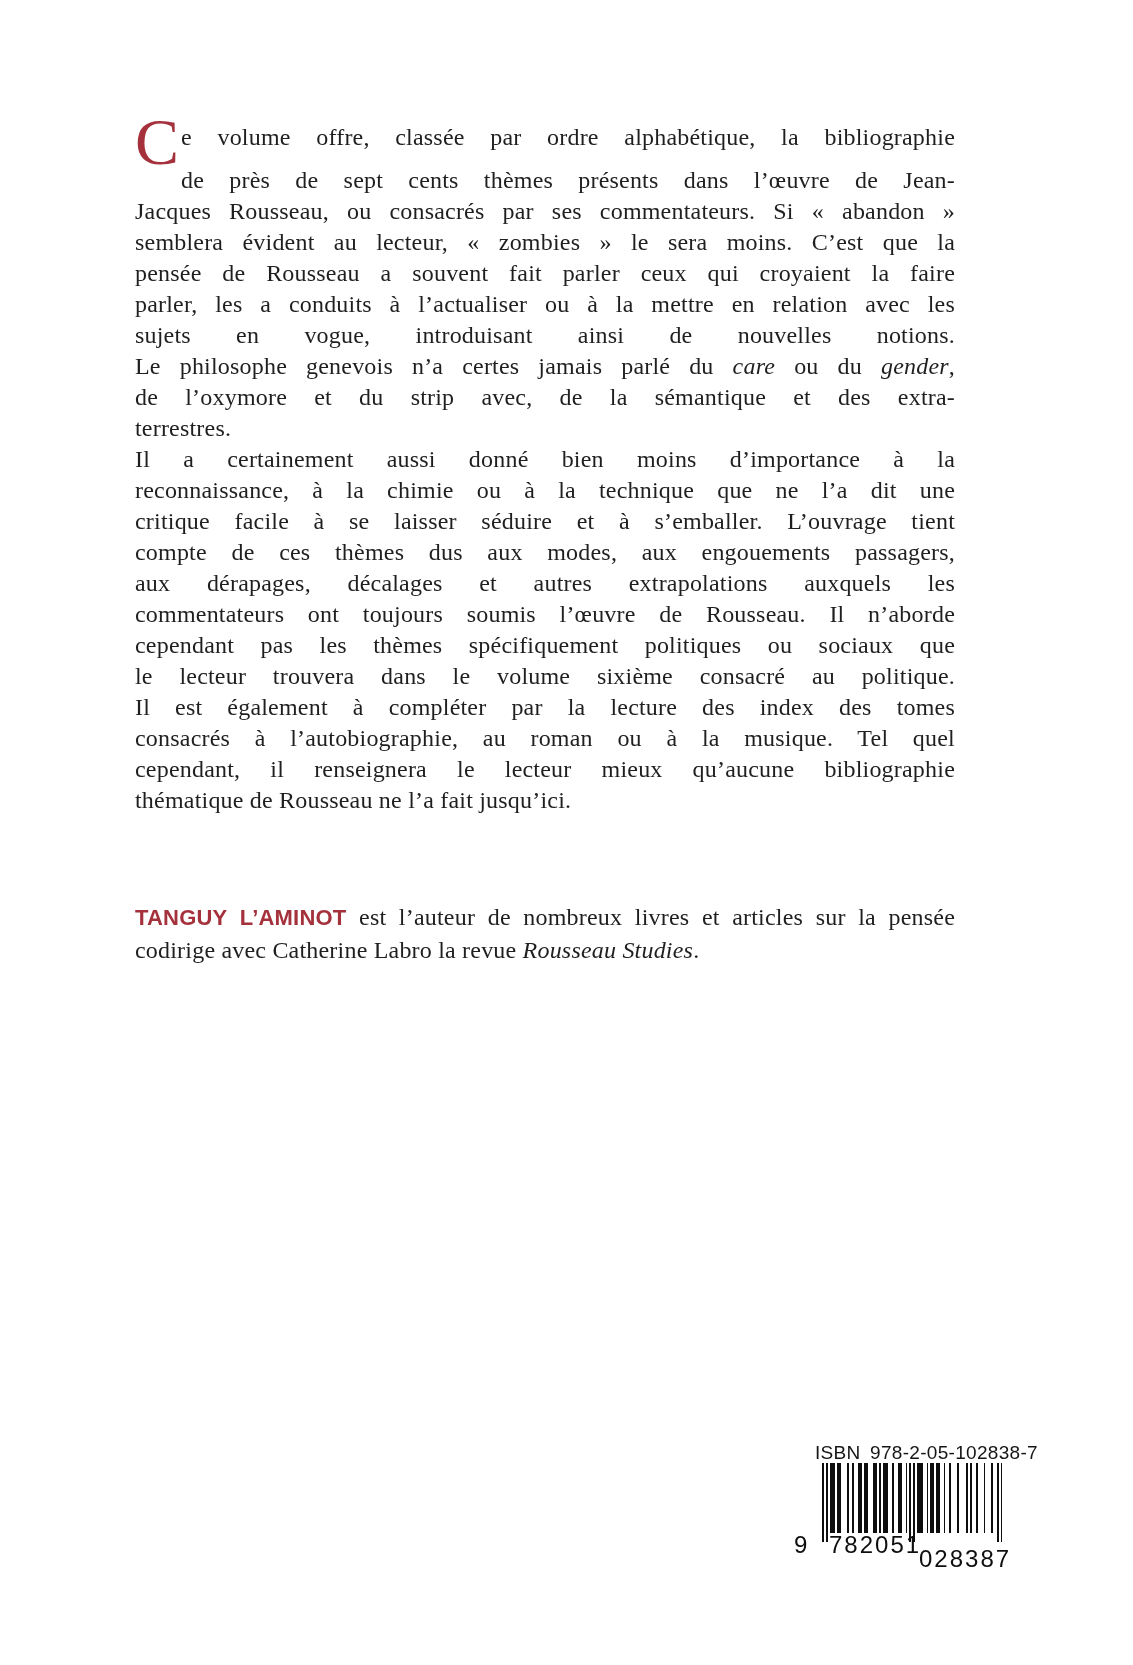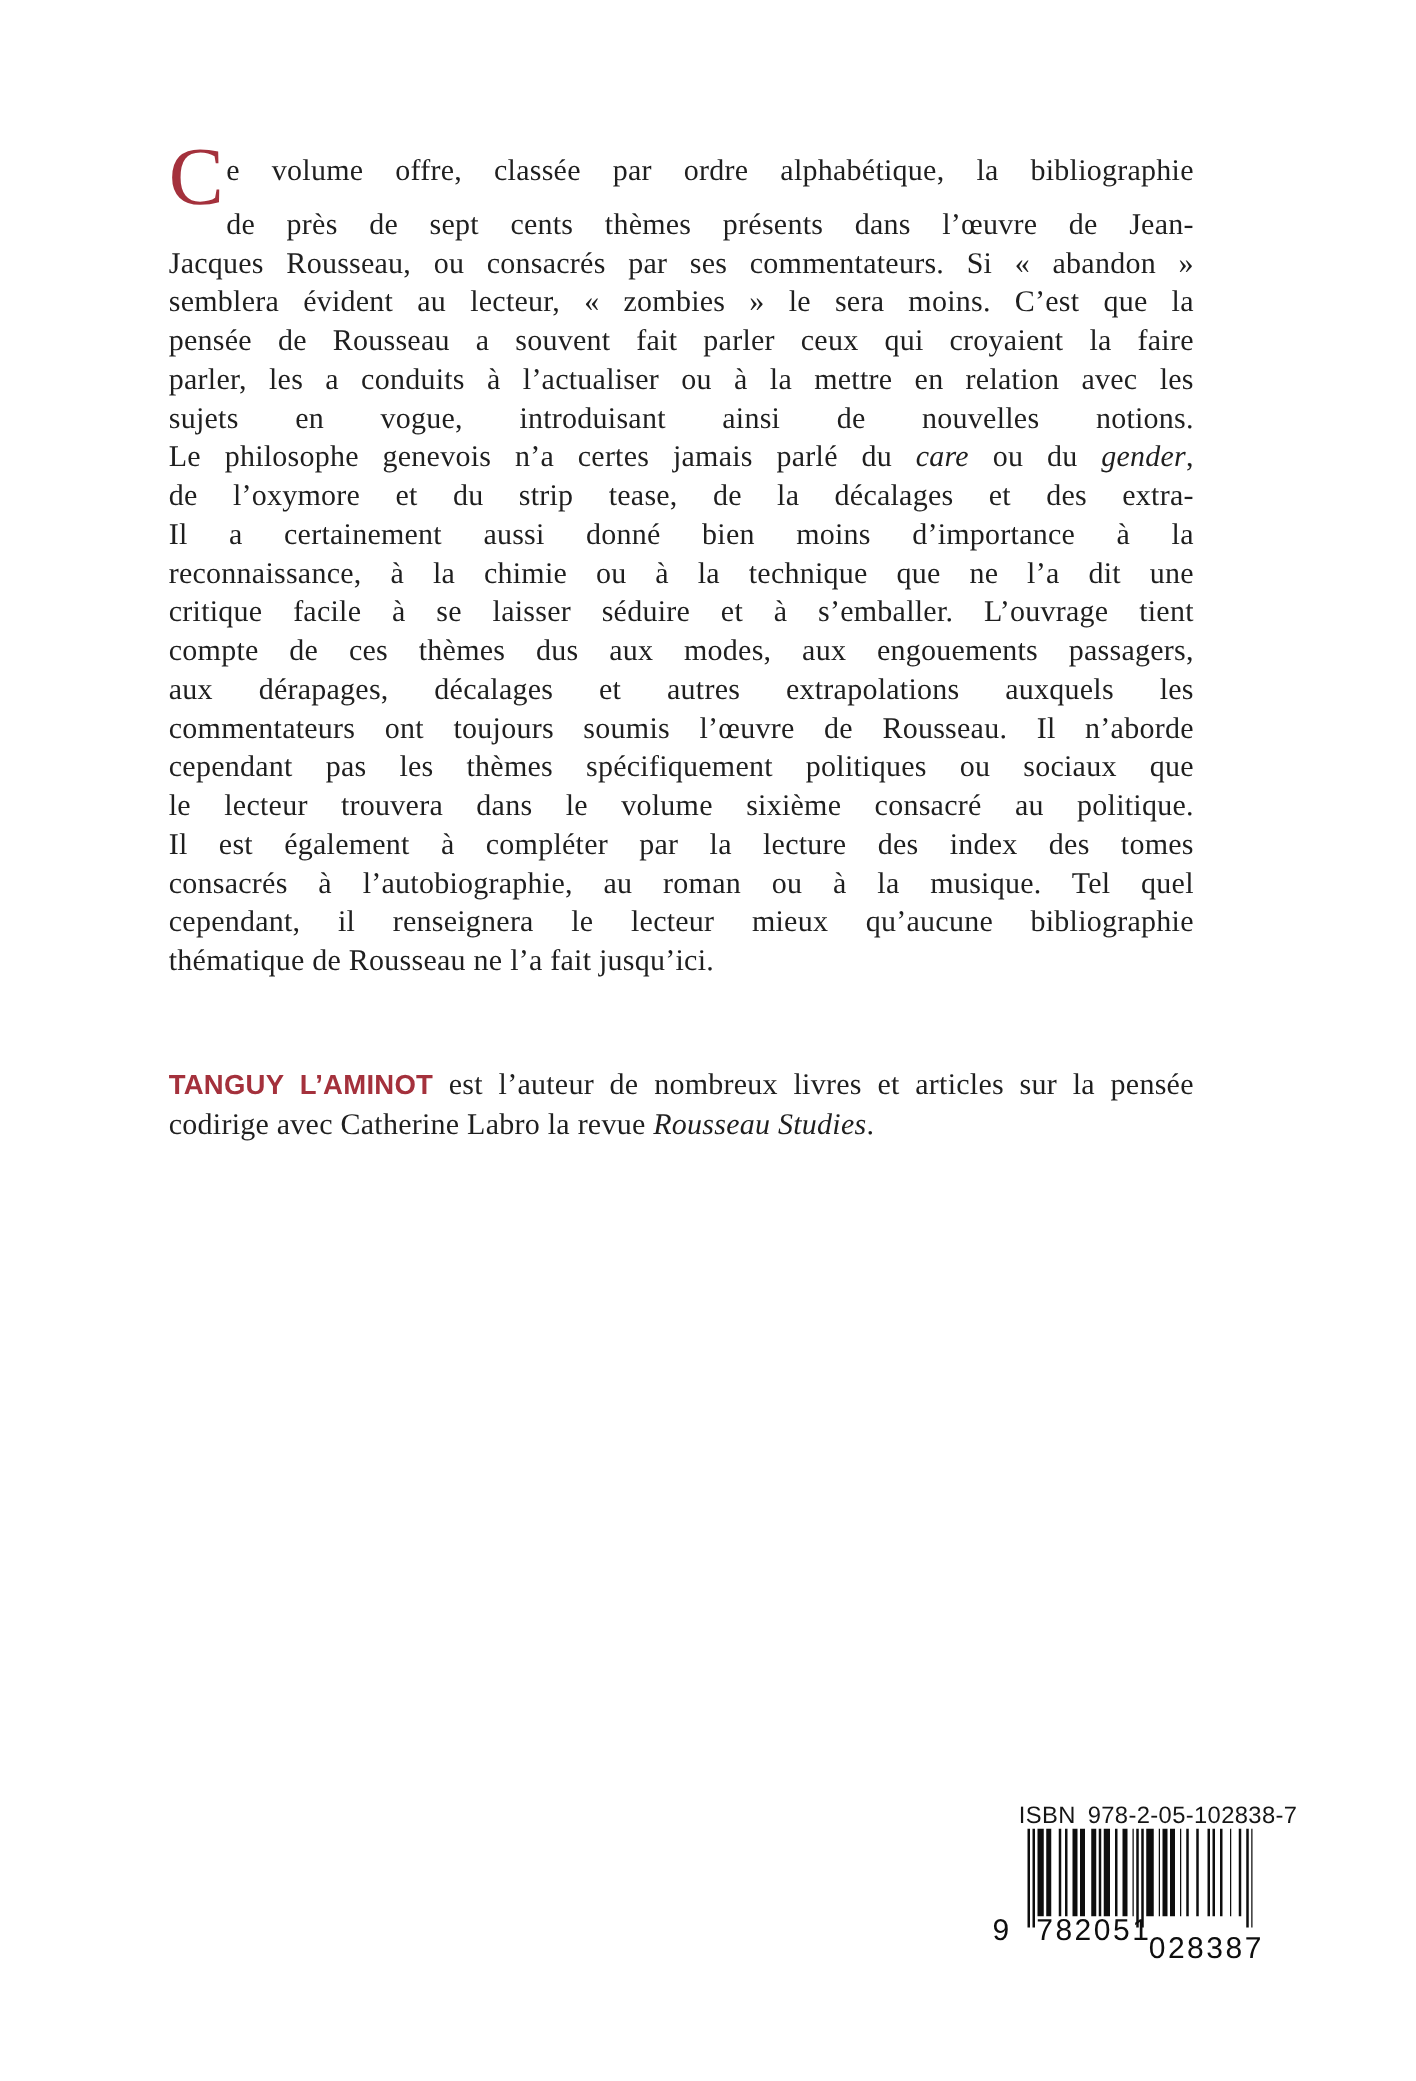--- a/index.html
+++ b/index.html
@@ -22,21 +22,21 @@
   .line.lastline { text-align-last:left; }
   .line.indent { padding-left:46px;margin-top:12px; }
   .line i { font-style:italic; }
   .dropcap {
     position:absolute; left:0px; top:3px; z-index:2;
     font-size:66px; line-height:58px; color:var(--accent);
     font-family:"Liberation Serif", serif;
   }
 
   
-  .bio { position:absolute; left:135px; top:851px; width:820px; }
+  .bio { position:absolute; left:135px; top:901px; width:820px; }
   .bio .line { height:33px; line-height:33px; }
   .bio-name {
     font-family:"Liberation Sans", sans-serif; font-weight:bold;
     color:var(--accent); font-size:22px; letter-spacing:0.2px;
   }
   .sc { text-transform:uppercase; font-size:0.72em; letter-spacing:0.5px; }
   sup { font-size:0.58em; vertical-align:super; line-height:0; }
 
   
   .isbn-area { position:absolute; left:772px; top:1443px; width:245px; height:120px; }
@@ -64,21 +64,22 @@
     <span class="dropcap">C</span>
     <div class="para" id="para-0">
         <div class="line indent">e volume offre, classée par ordre alphabétique, la bibliographie</div>
         <div class="line indent">de près de sept cents thèmes présents dans l’œuvre de Jean-</div>
         <div class="line">Jacques Rousseau, ou consacrés par ses commentateurs. Si « abandon »</div>
         <div class="line">semblera évident au lecteur, « zombies » le sera moins. C’est que la</div>
         <div class="line">pensée de Rousseau a souvent fait parler ceux qui croyaient la faire</div>
         <div class="line">parler, les a conduits à l’actualiser ou à la mettre en relation avec les</div>
         <div class="line">sujets en vogue, introduisant ainsi de nouvelles notions.</div>
         <div class="line">Le philosophe genevois n’a certes jamais parlé du <i>care</i> ou du <i>gender</i>,</div>
-        <div class="line">de l’oxymore et du strip tease, de la décalages et des extra-</div>
+        <div class="line">de l’oxymore et du strip avec, de la sémantique et des extra-</div>
+        <div class="line lastline">terrestres.</div>
       </div>
     <div class="para" id="para-1">
         <div class="line">Il a certainement aussi donné bien moins d’importance à la</div>
         <div class="line">reconnaissance, à la chimie ou à la technique que ne l’a dit une</div>
         <div class="line">critique facile à se laisser séduire et à s’emballer. L’ouvrage tient</div>
         <div class="line">compte de ces thèmes dus aux modes, aux engouements passagers,</div>
         <div class="line">aux dérapages, décalages et autres extrapolations auxquels les</div>
         <div class="line">commentateurs ont toujours soumis l’œuvre de Rousseau. Il n’aborde</div>
         <div class="line">cependant pas les thèmes spécifiquement politiques ou sociaux que</div>
         <div class="line">le lecteur trouvera dans le volume sixième consacré au politique.</div>

